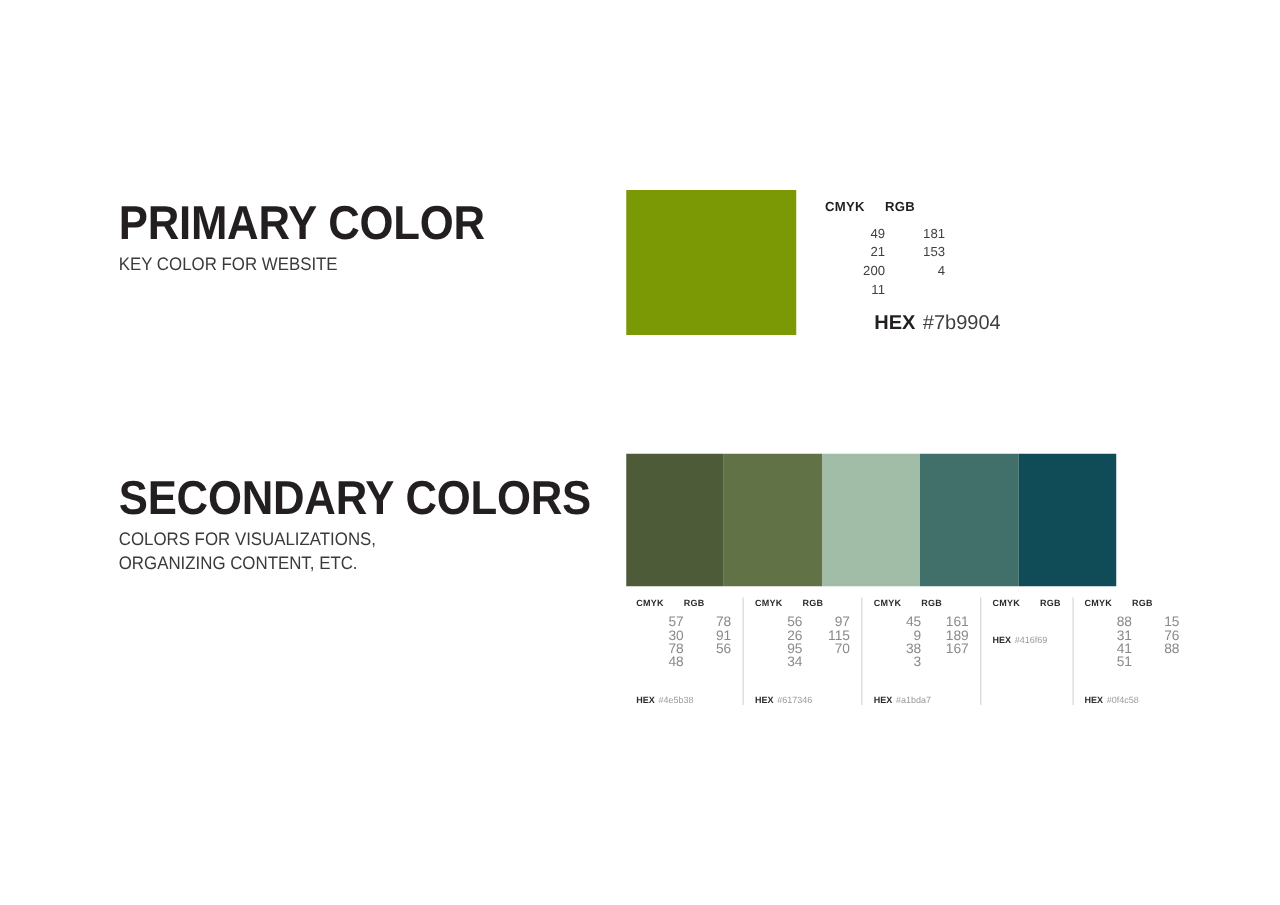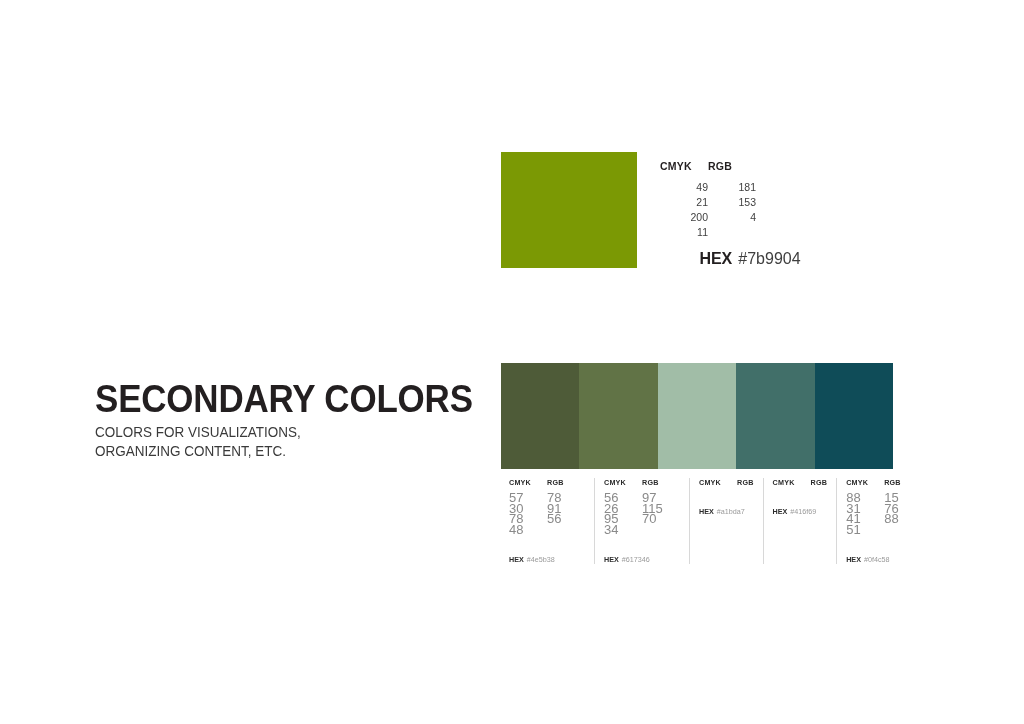--- a/index.html
+++ b/index.html
@@ -141,23 +141,24 @@
     font-size: 7.2px;
     font-weight: 700;
     letter-spacing: 0.2px;
     color: #2b2b2b;
     margin-bottom: 6px;
   }
   .s-head .h-cmyk { width: 38px; }
 
   .s-body {
     display: flex;
-    font-size: 13px;
+    font-size: 11px;
     line-height: 10.5px;
     color: #8a8a8a;
+    text-align: right;
   }
   .s-body .col { width: 38px; }
   .s-body .col div { white-space: nowrap; }
 
   .s-hex {
     margin-top: 20px;
     font-size: 7.2px;
     color: #9a9a9a;
     white-space: nowrap;
   }
@@ -165,20 +166,24 @@
     font-weight: 700;
     color: #2b2b2b;
     margin-right: 3px;
   }
 </style>
 </head>
 <body>
 
 <div class="page">
 
+  <div class="section-heading" id="primary-heading">
+    <h1 class="heading-title">PRIMARY COLOR</h1>
+    <p class="heading-sub">KEY COLOR FOR WEBSITE</p>
+  </div>
 
   <div id="primary-swatch" style="background: rgb(123, 153, 4);"></div>
 
   <div id="primary-info">
     <div class="info-head">
       <span class="col-cmyk">CMYK</span>
       <span>RGB</span>
     </div>
     <div class="info-body">
       <div class="col">
@@ -258,20 +263,33 @@
       <div class="s-hex">
         <span class="hex-label">HEX</span><span>#617346</span>
       </div>
     </div>
 
     <div class="cell">
       <div class="s-head">
         <span class="h-cmyk">CMYK</span>
         <span>RGB</span>
       </div>
+      <div class="s-body">
+        <div class="col">
+          <div>45</div>
+          <div>9</div>
+          <div>38</div>
+          <div>3</div>
+        </div>
+        <div class="col">
+          <div>161</div>
+          <div>189</div>
+          <div>167</div>
+        </div>
+      </div>
       <div class="s-hex">
         <span class="hex-label">HEX</span><span>#a1bda7</span>
       </div>
     </div>
 
     <div class="cell">
       <div class="s-head">
         <span class="h-cmyk">CMYK</span>
         <span>RGB</span>
       </div>

